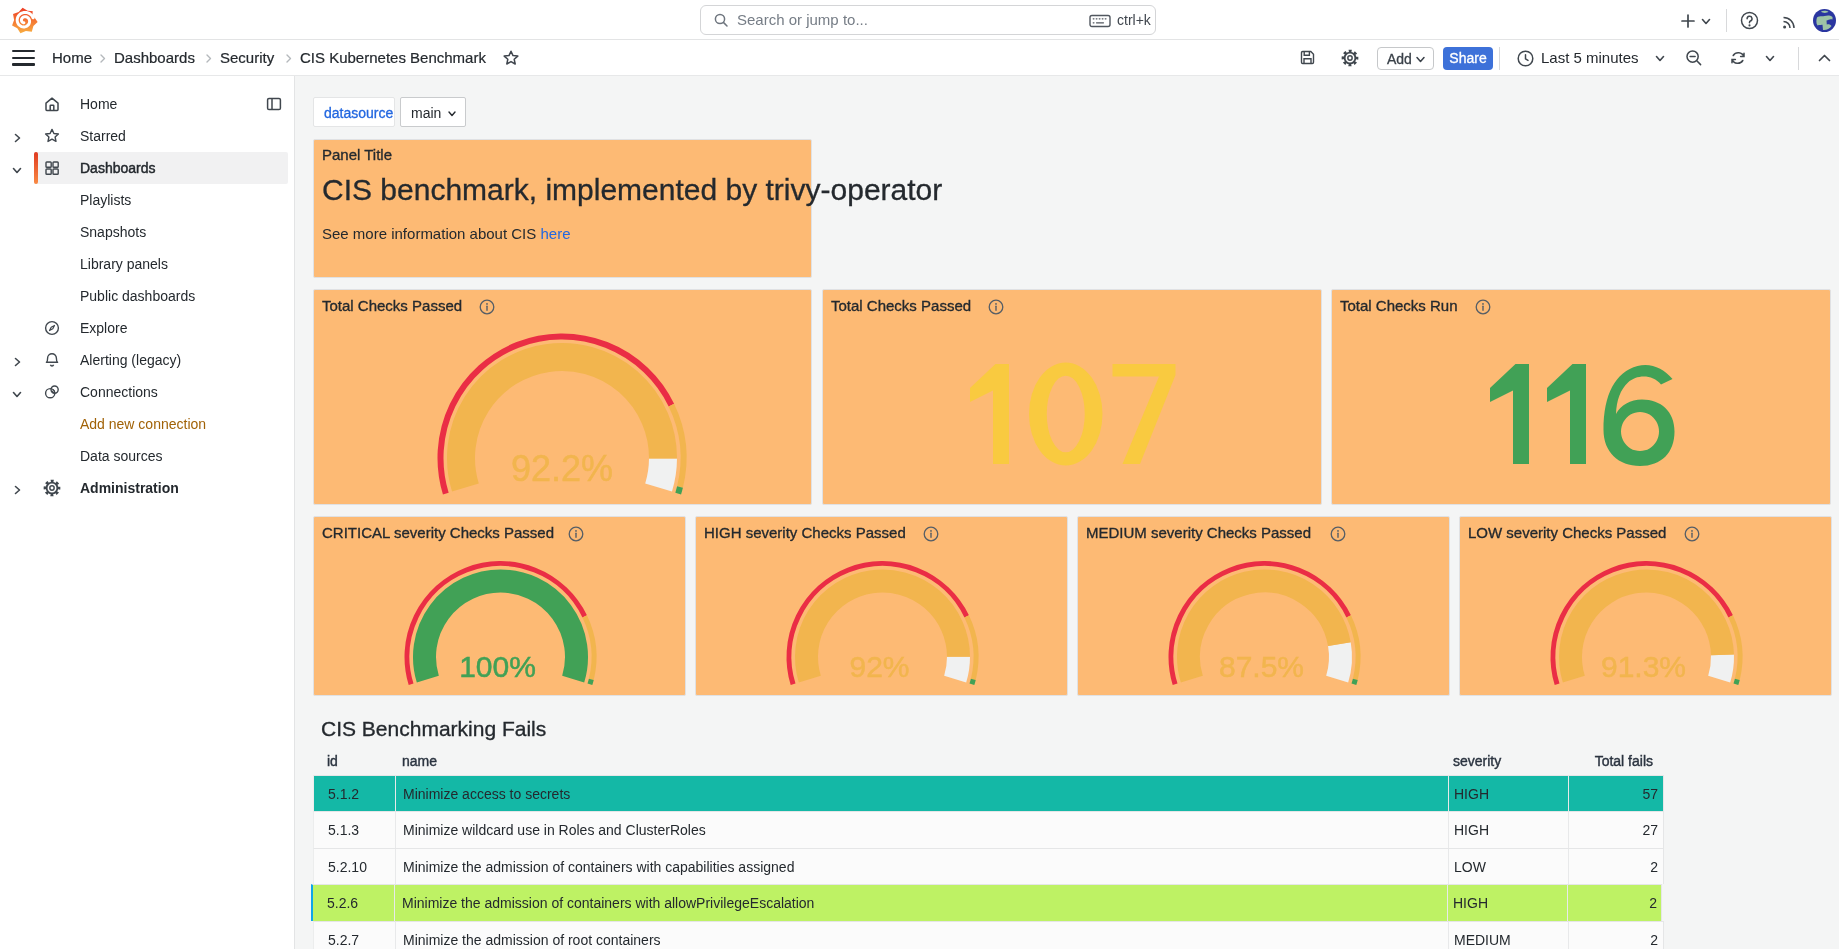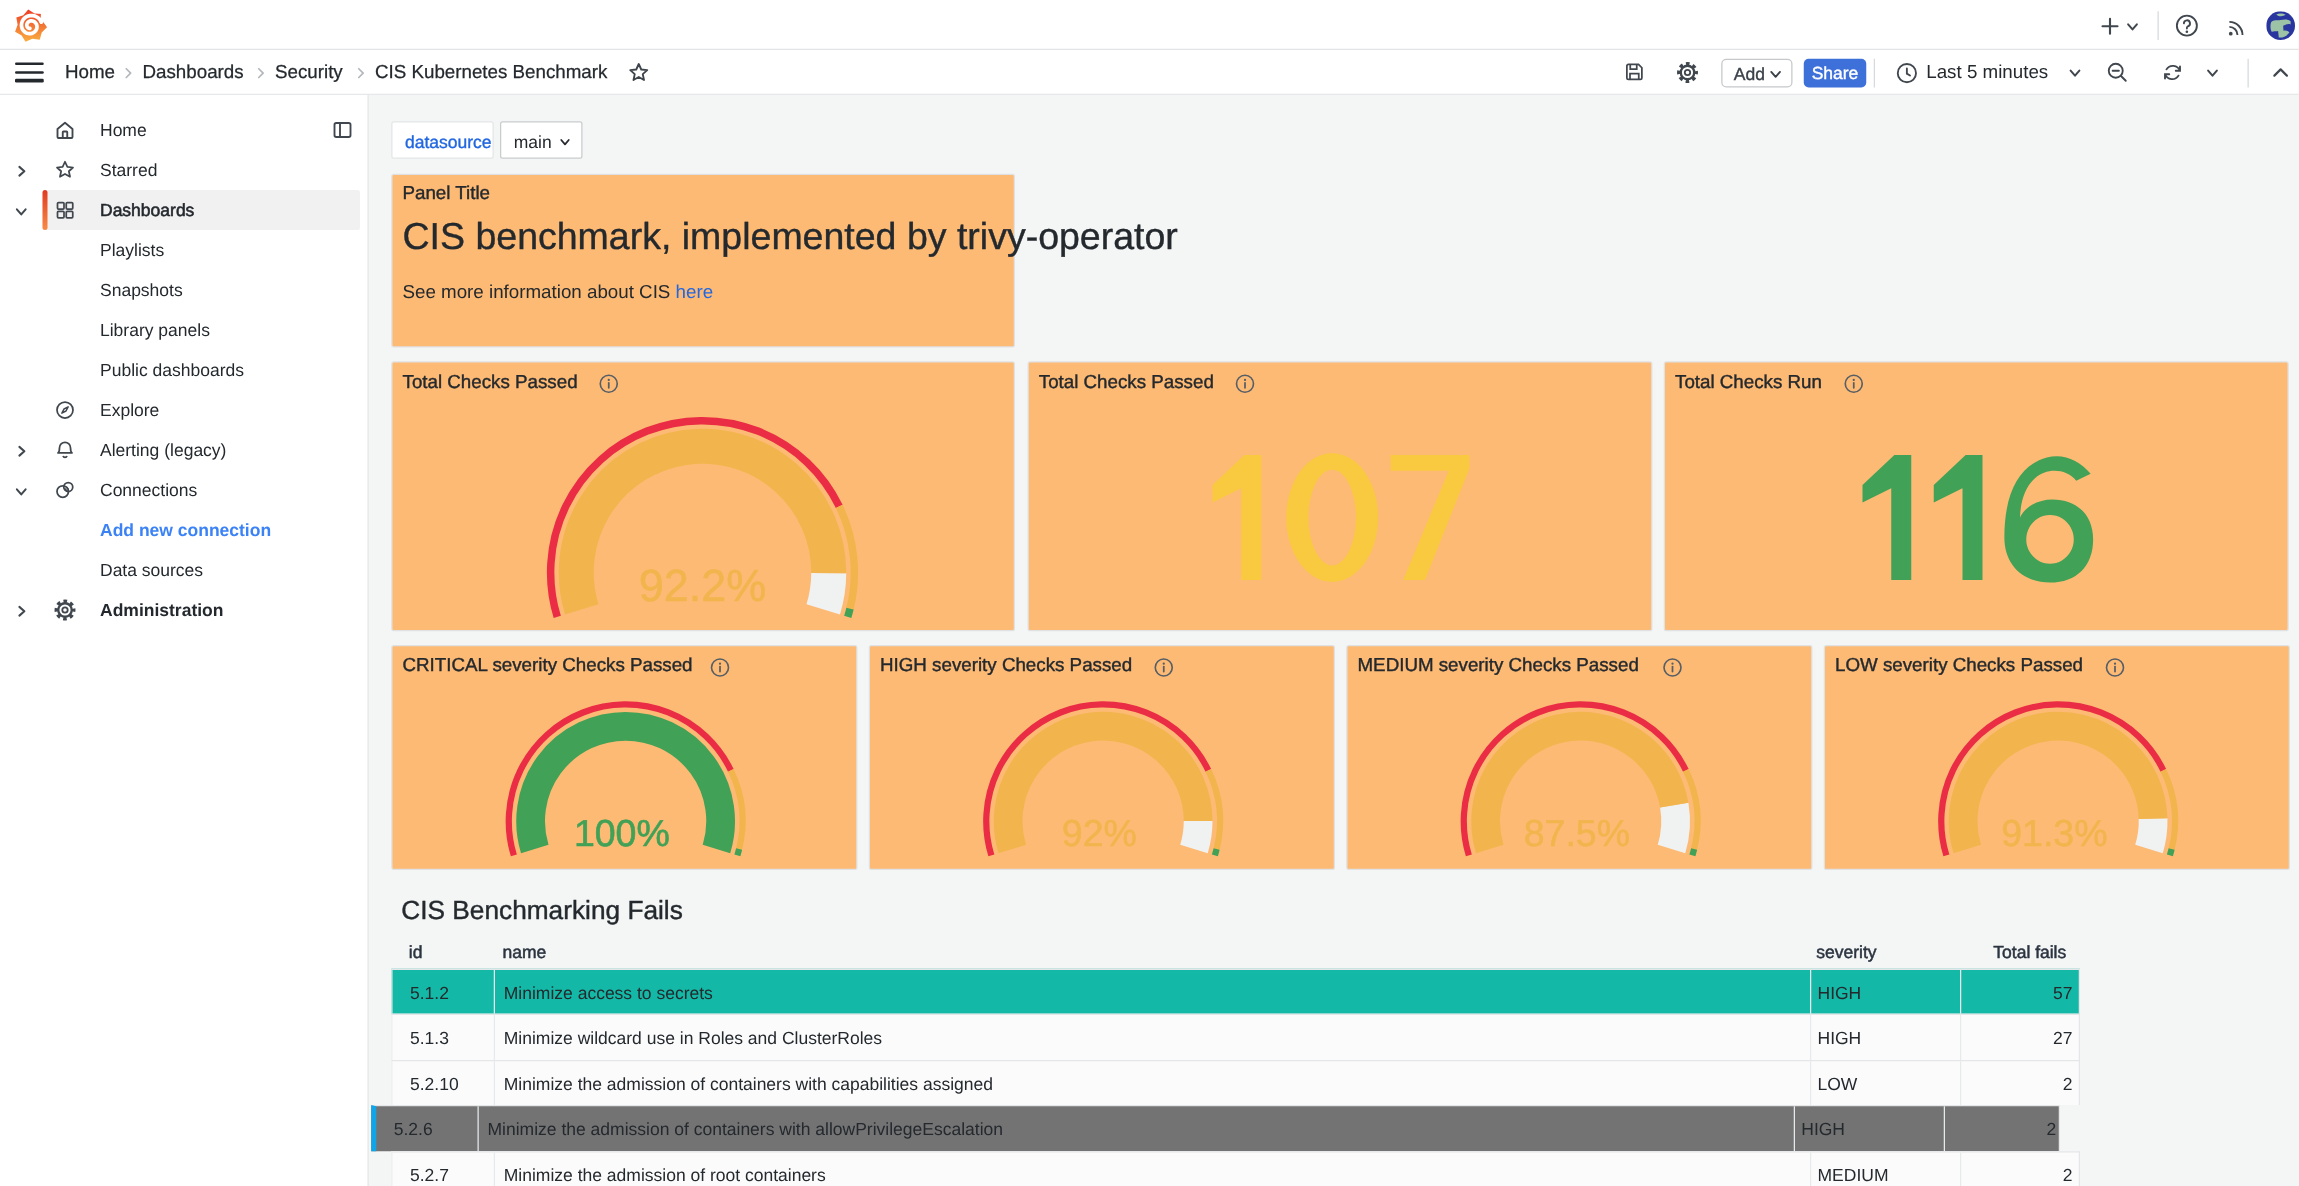--- a/index.html
+++ b/index.html
@@ -15,20 +15,32 @@
 <defs>
         <linearGradient id="glg" x1="0" y1="0" x2="0" y2="1">
           <stop offset="0" stop-color="#EE3C25"></stop>
           <stop offset="1" stop-color="#F9AE41"></stop>
         </linearGradient>
       </defs>
 <path d="M 11.39 0.63 L 7.54 5.02 L 2.01 6.89 L 3.04 12.64 L 1.05 18.13 L 6.19 20.91 L 9.24 25.88 L 14.62 23.60 L 20.42 24.31 L 21.98 18.69 L 26.15 14.60 L 22.73 9.87 L 22.14 4.06 L 16.30 3.78 Z" fill="url(#glg)"></path>
 <path d="M 21.66 10.42 L 20.95 9.15 L 20.06 8.02 L 19.01 7.07 L 17.84 6.30 L 16.57 5.75 L 15.25 5.41 L 13.91 5.30 L 12.58 5.40 L 11.31 5.71 L 10.11 6.22 L 9.04 6.91 L 8.10 7.75 L 7.32 8.72 L 6.72 9.78 L 6.31 10.92 L 6.09 12.09 L 6.06 13.26 L 6.23 14.40 L 6.57 15.48 L 7.07 16.48 L 7.72 17.37 L 8.50 18.12 L 9.37 18.73 L 10.32 19.19 L 11.31 19.47 L 12.31 19.59 L 13.31 19.55 L 14.26 19.34 L 15.16 18.99 L 15.96 18.51 L 16.67 17.91 L 17.26 17.22 L 17.71 16.45 L 18.03 15.64 L 18.20 14.80 L 18.24 13.97 L 18.14 13.16 L 17.91 12.39 L 17.57 11.68 L 17.13 11.06 L 16.60 10.53 L 16.00 10.10 L 15.36 9.79 L 14.70 9.59 L 14.02 9.51 L 13.36 9.53 L 12.73 9.67 L 12.15 9.90 L 11.63 10.22 L 11.18 10.60 L 10.82 11.04 L 10.54 11.53 L 10.35 12.03 L 10.26 12.55 L 10.25 13.05 L 10.33 13.53 L 10.48 13.98 L 10.69 14.37 L 10.96 14.72 L 11.27 14.99 L 11.62 15.21 L 11.97 15.35 L 12.33 15.42 L 12.68 15.43" stroke="#fff" stroke-width="2.9" fill="none" stroke-linecap="round"></path>
 <path d="M 21.66 10.42 Q 22.99 7.85 22.70 4.33" stroke="#fff" stroke-width="2.9" fill="none" stroke-linecap="round"></path>
 </svg>
+<div class="abs" style="left:700px;top:5px;width:456px;height:30px;background:#fff;border:1px solid #d4d5d7;border-radius:6px;">
+<svg width="16" height="16" viewBox="0 0 16 16" style="position:absolute;left:12px;top:6px" fill="none">
+        <circle cx="7" cy="7" r="4.6" stroke="#6e757e" stroke-width="1.5"></circle>
+        <line x1="10.4" y1="10.4" x2="14" y2="14" stroke="#6e757e" stroke-width="1.5" stroke-linecap="round"></line>
+      </svg>
+<span class="abs" style="left:36px;top:5px;font-size:15px;color:#767d86">Search or jump to...</span>
+<svg width="22" height="16" viewBox="0 0 22 16" style="position:absolute;left:388px;top:7px" fill="none">
+        <rect x="1" y="2.5" width="20" height="11" rx="2" stroke="#51575f" stroke-width="1.4"></rect>
+        <path d="M4.2 5.8 h0.8 M7.2 5.8 h0.8 M10.2 5.8 h0.8 M13.2 5.8 h0.8 M16.2 5.8 h0.8 M4.2 9.8 h0.8 M7.5 9.8 h7" stroke="#51575f" stroke-width="1.2" stroke-linecap="round"></path>
+      </svg>
+<span class="abs" style="left:416px;top:6px;font-size:14px;color:#3f454d">ctrl+k</span>
+</div>
 <svg width="16" height="16" viewBox="0 0 16 16" style="position:absolute;left:1680px;top:12.5px" fill="none">
       <path d="M8 2 V14 M2 8 H14" stroke="#40474E" stroke-width="1.7" stroke-linecap="round"></path>
     </svg>
 <svg width="12" height="12" viewBox="0 0 12 12" style="position:absolute;left:1700px;top:15px" fill="none">
       <path d="M2.5 4.5 L6 8.5 L9.5 4.5" stroke="#40474E" stroke-width="1.6" stroke-linecap="round" stroke-linejoin="round"></path>
     </svg>
 <div class="abs" style="left:1726px;top:9px;width:1px;height:23px;background:#d8d9db"></div>
 <svg width="19" height="19" viewBox="0 0 19 19" style="position:absolute;left:1740px;top:11px" fill="none">
       <circle cx="9.5" cy="9.5" r="8" stroke="#40474E" stroke-width="1.5"></circle>
       <path d="M 7.1 7.7 a 2.45 2.45 0 1 1 3.3 2.3 c -0.6 0.25 -0.9 0.65 -0.9 1.3 v 0.5" fill="none" stroke="#40474E" stroke-width="1.5" stroke-linecap="round"></path>
@@ -154,21 +166,21 @@
     <span class="abs" style="left:80px;top:276px;font-size:14px;font-weight:400;color:#24292e;white-space:nowrap">Alerting (legacy)</span>
 <div class="ic" style="left:11px;top:310px"><svg width="12" height="12" viewBox="0 0 12 12" style="" fill="none">
         <path d="M2.5 4.5 L6 8.5 L9.5 4.5" stroke="#40474E" stroke-width="1.6" stroke-linecap="round" stroke-linejoin="round"></path>
       </svg></div>
     <div class="ic" style="left:43px;top:307px"><svg width="18" height="18" viewBox="0 0 18 18" style="" fill="none">
         <circle cx="7.2" cy="10.2" r="4.6" stroke="#40474E" stroke-width="1.4"></circle>
         <circle cx="11.6" cy="6.6" r="3.6" stroke="#40474E" stroke-width="1.4"></circle>
         <path d="M8.6 7.6 l2.4 2.4 M10 6.6 l1.6 1.6" stroke="#40474E" stroke-width="1.1"></path>
       </svg></div>
     <span class="abs" style="left:80px;top:308px;font-size:14px;font-weight:400;color:#24292e;white-space:nowrap">Connections</span>
-<span class="abs" style="left:80px;top:340px;font-size:14px;font-weight:700;color:#3b82f6;white-space:nowrap">Add new connection</span>
+<span class="abs" style="left:80px;top:340px;font-size:14px;font-weight:400;color:#a16207;white-space:nowrap">Add new connection</span>
 <span class="abs" style="left:80px;top:372px;font-size:14px;font-weight:400;color:#24292e;white-space:nowrap">Data sources</span>
 <div class="ic" style="left:11px;top:406px"><svg width="12" height="12" viewBox="0 0 12 12" style="" fill="none">
         <path d="M4.5 2.5 L8.5 6 L4.5 9.5" stroke="#40474E" stroke-width="1.6" stroke-linecap="round" stroke-linejoin="round"></path>
       </svg></div>
     <div class="ic" style="left:43px;top:403px"><svg width="18" height="18" viewBox="0 0 18 18" style="" fill="none">
         <circle cx="9.0" cy="9.0" r="5.40" stroke="#40474E" stroke-width="1.89"></circle>
         <circle cx="9.0" cy="9.0" r="6.93" stroke="#40474E" stroke-width="2.88" stroke-dasharray="2.83 2.61" stroke-dashoffset="1.42"></circle>
         <circle cx="9.0" cy="9.0" r="2.16" stroke="#40474E" stroke-width="1.44"></circle>
       </svg></div>
     <span class="abs" style="left:80px;top:404px;font-size:14px;font-weight:700;color:#24292e;white-space:nowrap">Administration</span>
@@ -329,21 +341,21 @@
 </div>
 <div class="abs" style="left:313px;top:847.8px;width:1351px;height:36.4px;background:#fbfbfb;border-top:1px solid #e5e6e7;border-left:1px solid #eceded;border-right:1px solid #e5e6e7">
 <div class="abs" style="left:81px;top:0;width:1px;height:100%;background:#e8e9ea"></div>
 <div class="abs" style="left:1134px;top:0;width:1px;height:100%;background:#e8e9ea"></div>
 <div class="abs" style="left:1254px;top:0;width:1px;height:100%;background:#e8e9ea"></div>
 <span class="abs" style="left:14px;top:10px;font-size:14px">5.2.10</span>
 <span class="abs" style="left:89px;top:10px;font-size:14px;white-space:nowrap">Minimize the admission of containers with capabilities assigned</span>
 <span class="abs" style="left:1140px;top:10px;font-size:14px">LOW</span>
 <span class="abs" style="left:1254px;top:10px;width:90px;text-align:right;font-size:14px">2</span>
 </div>
-<div class="abs" style="left:297px;top:884.2px;width:1351px;height:36.4px;background:#737373;border-top:1px solid #e5e6e7;border-left:4px solid #0ea5e9;border-right:1px solid #e5e6e7">
+<div class="abs" style="left:311px;top:884.2px;width:1351px;height:36.4px;background:#bef264;border-top:1px solid #e5e6e7;border-left:2px solid #0ea5e9;border-right:1px solid #e5e6e7">
 <div class="abs" style="left:81px;top:0;width:1px;height:100%;background:#e8e9ea"></div>
 <div class="abs" style="left:1134px;top:0;width:1px;height:100%;background:#e8e9ea"></div>
 <div class="abs" style="left:1254px;top:0;width:1px;height:100%;background:#e8e9ea"></div>
 <span class="abs" style="left:14px;top:10px;font-size:14px">5.2.6</span>
 <span class="abs" style="left:89px;top:10px;font-size:14px;white-space:nowrap">Minimize the admission of containers with allowPrivilegeEscalation</span>
 <span class="abs" style="left:1140px;top:10px;font-size:14px">HIGH</span>
 <span class="abs" style="left:1254px;top:10px;width:90px;text-align:right;font-size:14px">2</span>
 </div>
 <div class="abs" style="left:313px;top:920.6px;width:1351px;height:28.4px;background:#fbfbfb;border-top:1px solid #e5e6e7;border-left:1px solid #eceded;border-right:1px solid #e5e6e7">
 <div class="abs" style="left:81px;top:0;width:1px;height:100%;background:#e8e9ea"></div>

